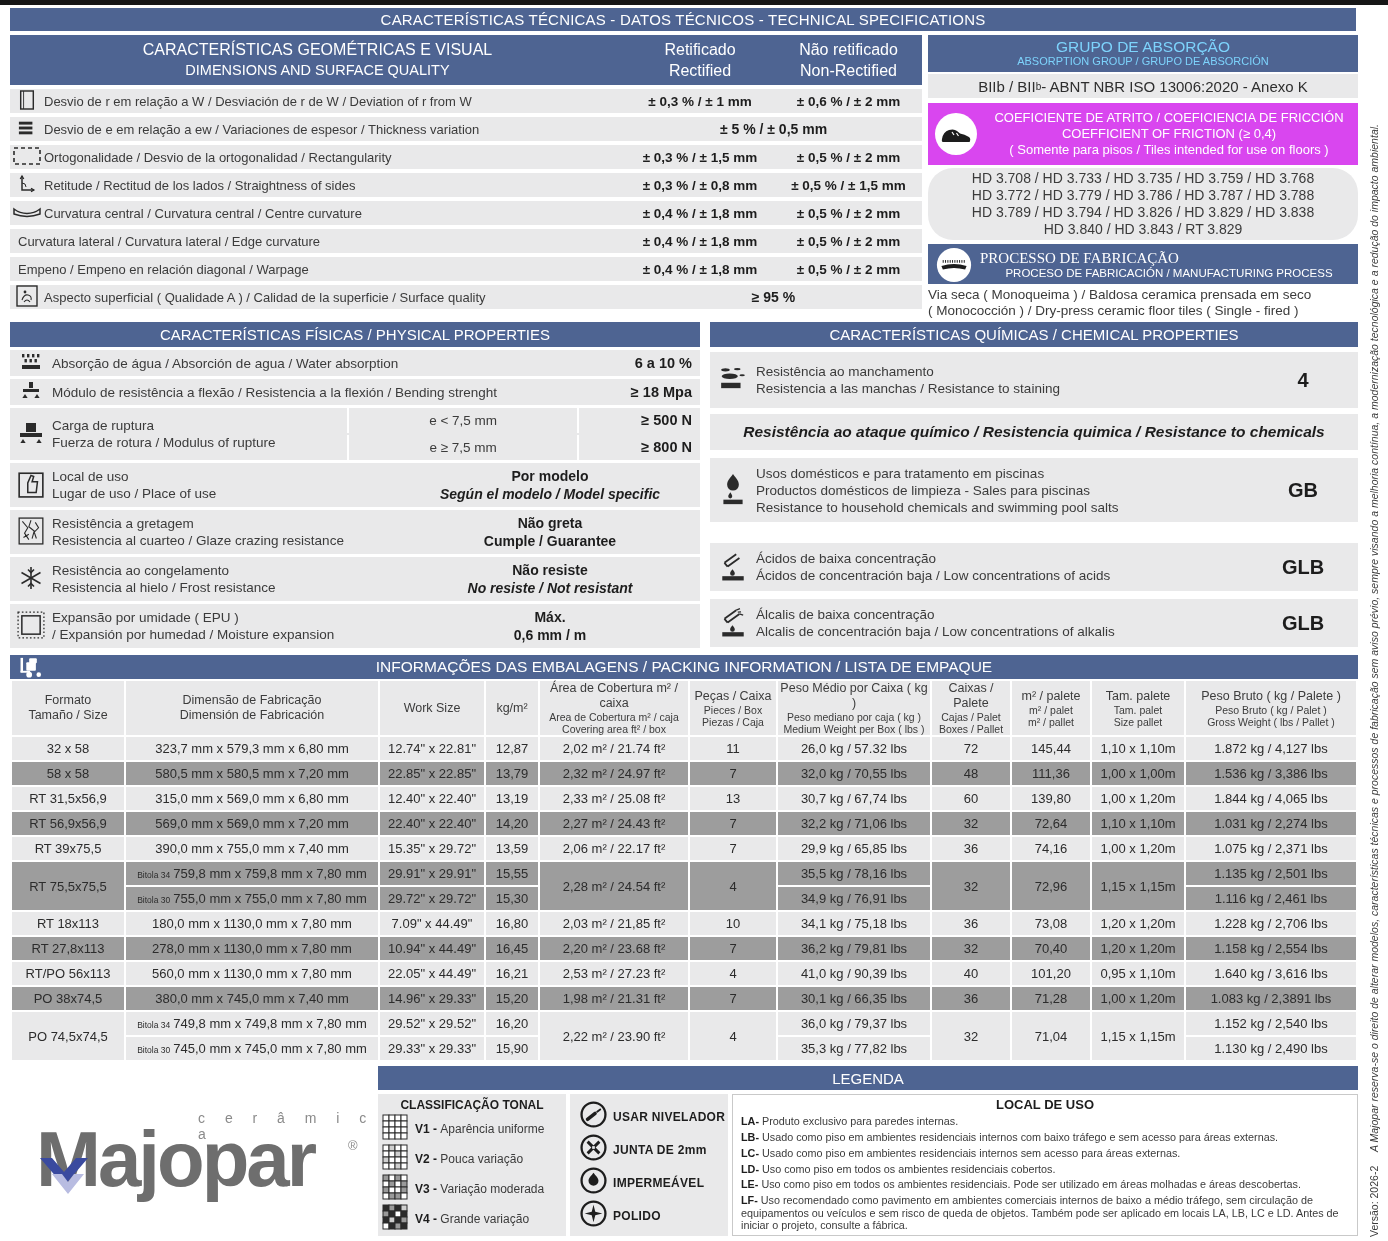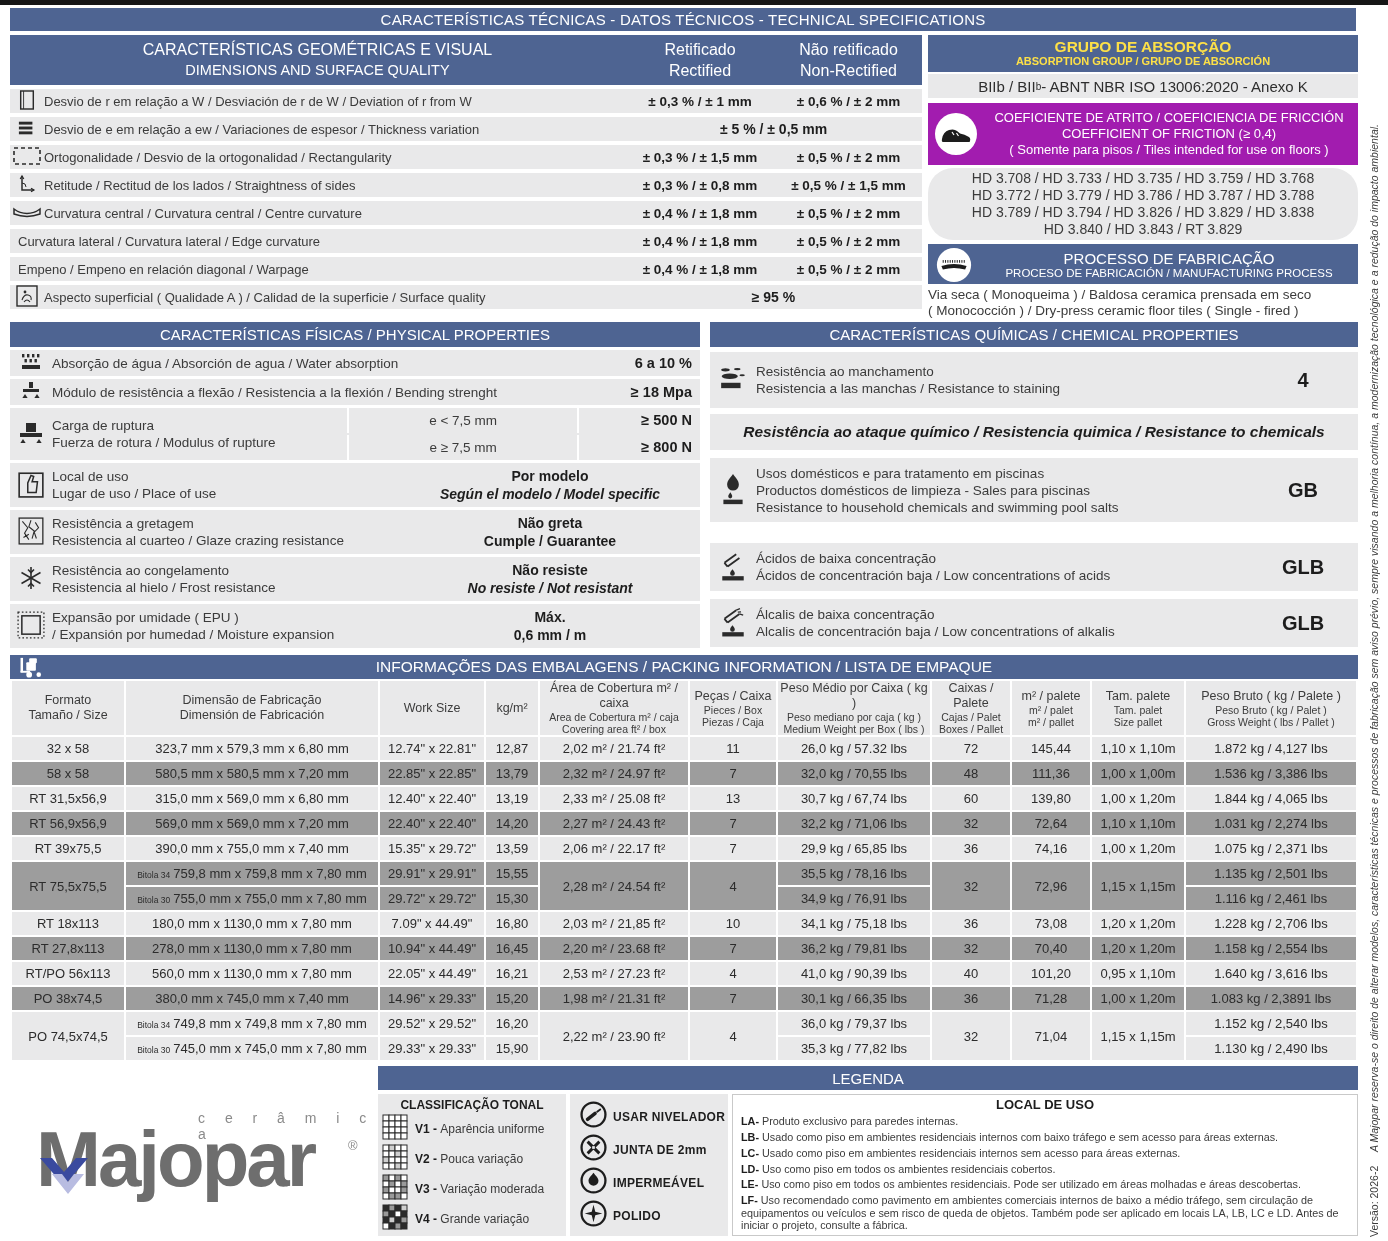--- a/index.html
+++ b/index.html
@@ -19,30 +19,30 @@
   .gh-c1{width:150px;} .gh-c2{width:147px;}
   .grow{display:flex;align-items:center;height:24px;margin-top:4px;background:#e9e9ea;font-size:13px;color:#3b3b3b;}
   .grow .ic{width:34px;display:flex;justify-content:center;align-items:center;}
   .grow .lb{flex:1;white-space:nowrap;overflow:hidden;}
   .grow .lb.pad{padding-left:8px;}
   .gval{width:150px;text-align:center;font-weight:bold;font-size:13.5px;color:#1d1d1d;white-space:nowrap;}
   .gval2{width:147px;text-align:center;font-weight:bold;font-size:13.5px;color:#1d1d1d;white-space:nowrap;}
   .gspan{width:297px;text-align:center;font-weight:bold;font-size:14px;color:#1d1d1d;}
   
   #absg{left:928px;top:35px;width:430px;}
-  .abs-head{height:37px;background:#4e6492;color:#fde047;display:flex;flex-direction:column;align-items:center;justify-content:center;line-height:15px;font-weight:bold;}
+  .abs-head{height:37px;background:#4e6492;color:#7dd3fc;display:flex;flex-direction:column;align-items:center;justify-content:center;line-height:15px;}
   .abs-head .l1{font-size:15.5px;} .abs-head .l2{font-size:11px;}
   #abs-val{margin-top:2px;height:24px;display:flex;align-items:center;justify-content:center;font-size:15px;color:#2e2e2e;}
   #abs-val sub{font-size:10px;}
-  #fric{margin-top:5px;height:62px;background:#a21caf;color:#fff;position:relative;display:flex;flex-direction:column;justify-content:center;padding-left:52px;width:378px;}
+  #fric{margin-top:5px;height:62px;background:#d946ef;color:#fff;position:relative;display:flex;flex-direction:column;justify-content:center;padding-left:52px;width:378px;}
   #fric .fl{text-align:center;font-size:13px;line-height:16px;}
   #fric .icwrap{position:absolute;left:6px;top:9px;}
   #hdcodes{margin-top:3px;padding:2px 0;text-align:center;font-size:14px;line-height:17px;color:#3b3b3b;border-radius:25px;}
   #proc{margin-top:4px;height:40px;background:#4e6492;color:#fff;position:relative;display:flex;flex-direction:column;justify-content:center;padding-left:52px;width:378px;}
-  #proc .l1{font-size:15px;text-align:center;} #proc .l2{font-size:11.5px;text-align:center;}
+  #proc .l1{font-size:15px;font-family:Liberation Serif, serif;} #proc .l2{font-size:11.5px;text-align:center;}
   #proc .icwrap{position:absolute;left:8px;top:3px;}
   #proc-desc{margin-top:3px;font-size:13.5px;line-height:16px;color:#3b3b3b;}
   
   #phys{left:10px;top:322px;width:690px;}
   .sec-head{height:25px;background:#4e6492;color:#fff;display:flex;align-items:center;justify-content:center;font-size:15px;}
   .prow{display:flex;align-items:center;background:#e9e9ea;margin-top:3px;font-size:13.5px;color:#3b3b3b;}
   .prow .ic{width:42px;display:flex;justify-content:center;align-items:center;}
   .prow .lbs{flex:1;line-height:17px;}
   .pval-r{width:112px;text-align:right;padding-right:8px;font-weight:bold;font-size:14.5px;color:#1d1d1d;white-space:nowrap;}
   .pval-c{width:300px;text-align:center;font-weight:bold;font-size:14px;color:#1d1d1d;line-height:18px;}

